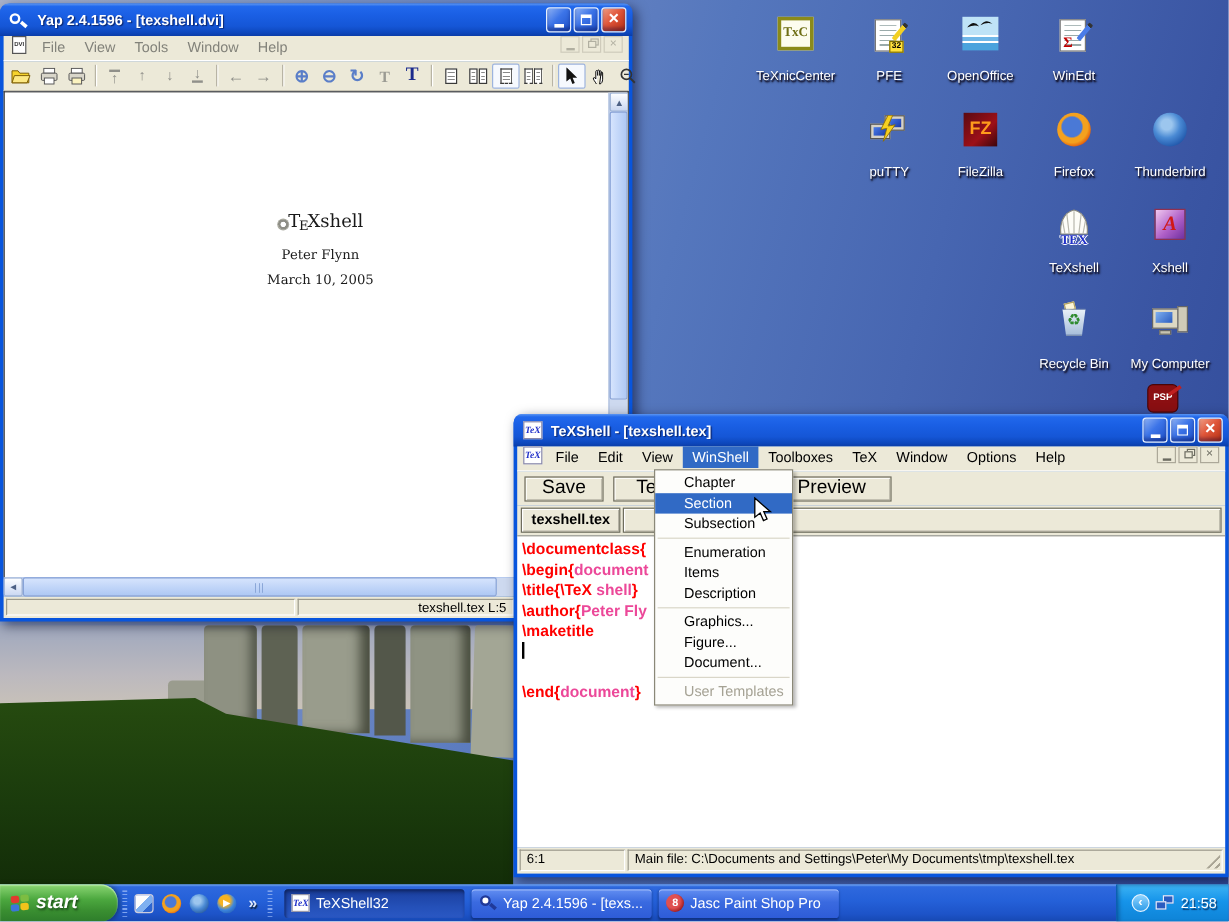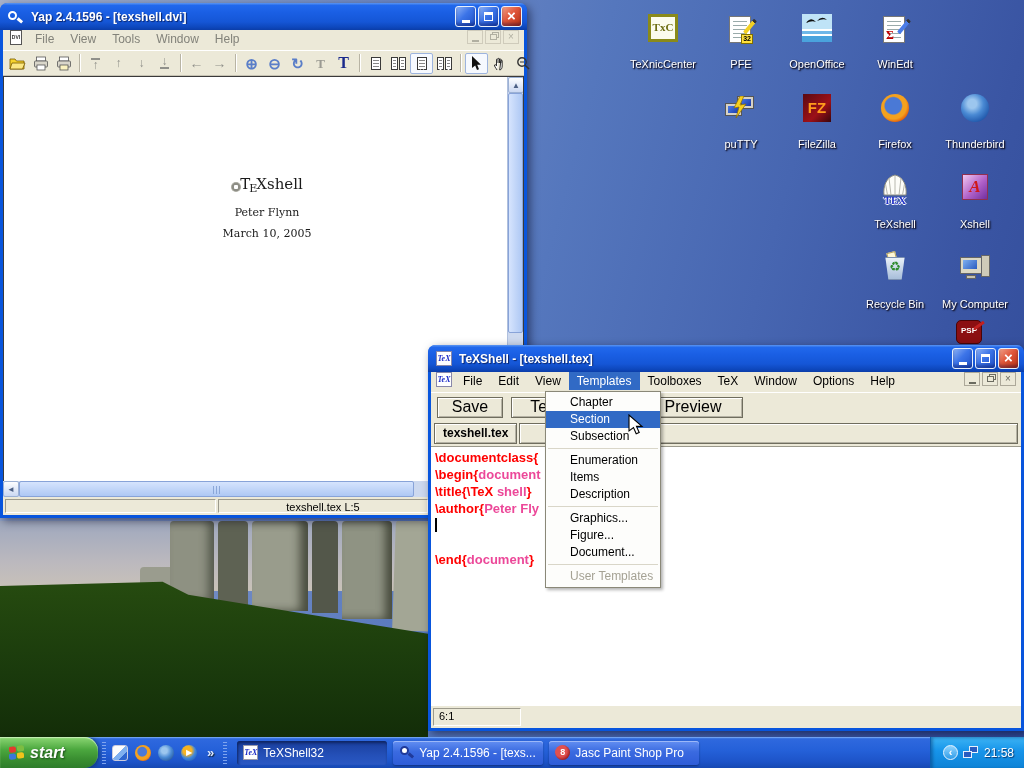--- a/index.html
+++ b/index.html
@@ -490,21 +490,21 @@
       </div>
     </div>
     <div class="hscroll">
       <span class="sbtn">◄</span>
       <span class="hthumb">
           <span class="grip"></span>
         </span>
     </div>
     <div class="sbar">
       <span class="spanel" style="flex:1"></span>
-      <span class="spanel" style="width:210px;text-align:center">texshell.tex L:5</span>
+      <span class="spanel" style="width:180px;text-align:right">texshell.tex L:5</span>
       <span class="spanel" style="width:92px"></span>
     </div>
   </div>
 
   <div class="win" id="texshell">
     <div class="titlebar">
       <span class="mini-ico">
         <span style="position:absolute;inset:0;background:#fff;border:1px solid #88A;color:#2030C8;font:bold italic 8px/13px 'Liberation Serif',serif;text-align:center">TeX</span>
       </span>
       <span class="titletxt">TeXShell - [texshell.tex]</span>
@@ -520,21 +520,21 @@
           </span>
       </span>
     </div>
     <div class="menubar">
       <span class="mini-ico">
         <span style="position:absolute;inset:0;background:#fff;border:1px solid #88A;color:#2030C8;font:bold italic 8px/13px 'Liberation Serif',serif;text-align:center">TeX</span>
       </span>
       <span class="mitem">File</span>
       <span class="mitem">Edit</span>
       <span class="mitem">View</span>
-      <span class="mitem sel">Templates</span>
+      <span class="mitem sel">WinShell</span>
       <span class="mitem">Toolboxes</span>
       <span class="mitem">TeX</span>
       <span class="mitem">Window</span>
       <span class="mitem">Options</span>
       <span class="mitem">Help</span>
       <span class="mdibtns">
         <span class="mdibtn">
             <span class="gm-min"></span>
           </span>
         <span class="mdibtn">
@@ -550,26 +550,28 @@
     </div>
     <div class="tabrow">
       <span class="tab">texshell.tex</span>
       <span class="tabrest"></span>
     </div>
     <div class="editor">
       <div class="cl"><span class="kw">\documentclass{</span></div>
       <div class="cl"><span class="kw">\begin{</span><span class="tx">document</span></div>
       <div class="cl"><span class="kw">\title{\TeX</span><span class="tx"> shell</span><span class="kw">}</span></div>
       <div class="cl"><span class="kw">\author{</span><span class="tx">Peter Fly</span></div>
+      <div class="cl"><span class="kw">\maketitle</span></div>
       <div class="cl"><span class="caret"></span></div>
       <div class="cl"></div>
       <div class="cl"><span class="kw">\end{</span><span class="tx">document</span><span class="kw">}</span></div>
     </div>
     <div class="sbar">
       <span class="spanel" style="width:88px">6:1</span>
+      <span class="spanel" style="flex:1"><span>Main file: C:\Documents and Settings\Peter\My Documents\tmp\texshell.tex</span><span class="sgrip"></span></span>
     </div>
   </div>
 
   <div id="tmpl-menu">
     <div class="drow">Chapter</div>
     <div class="drow sel">Section</div>
     <div class="drow">Subsection</div>
     <div class="dsep"></div>
     <div class="drow">Enumeration</div>
     <div class="drow">Items</div>

